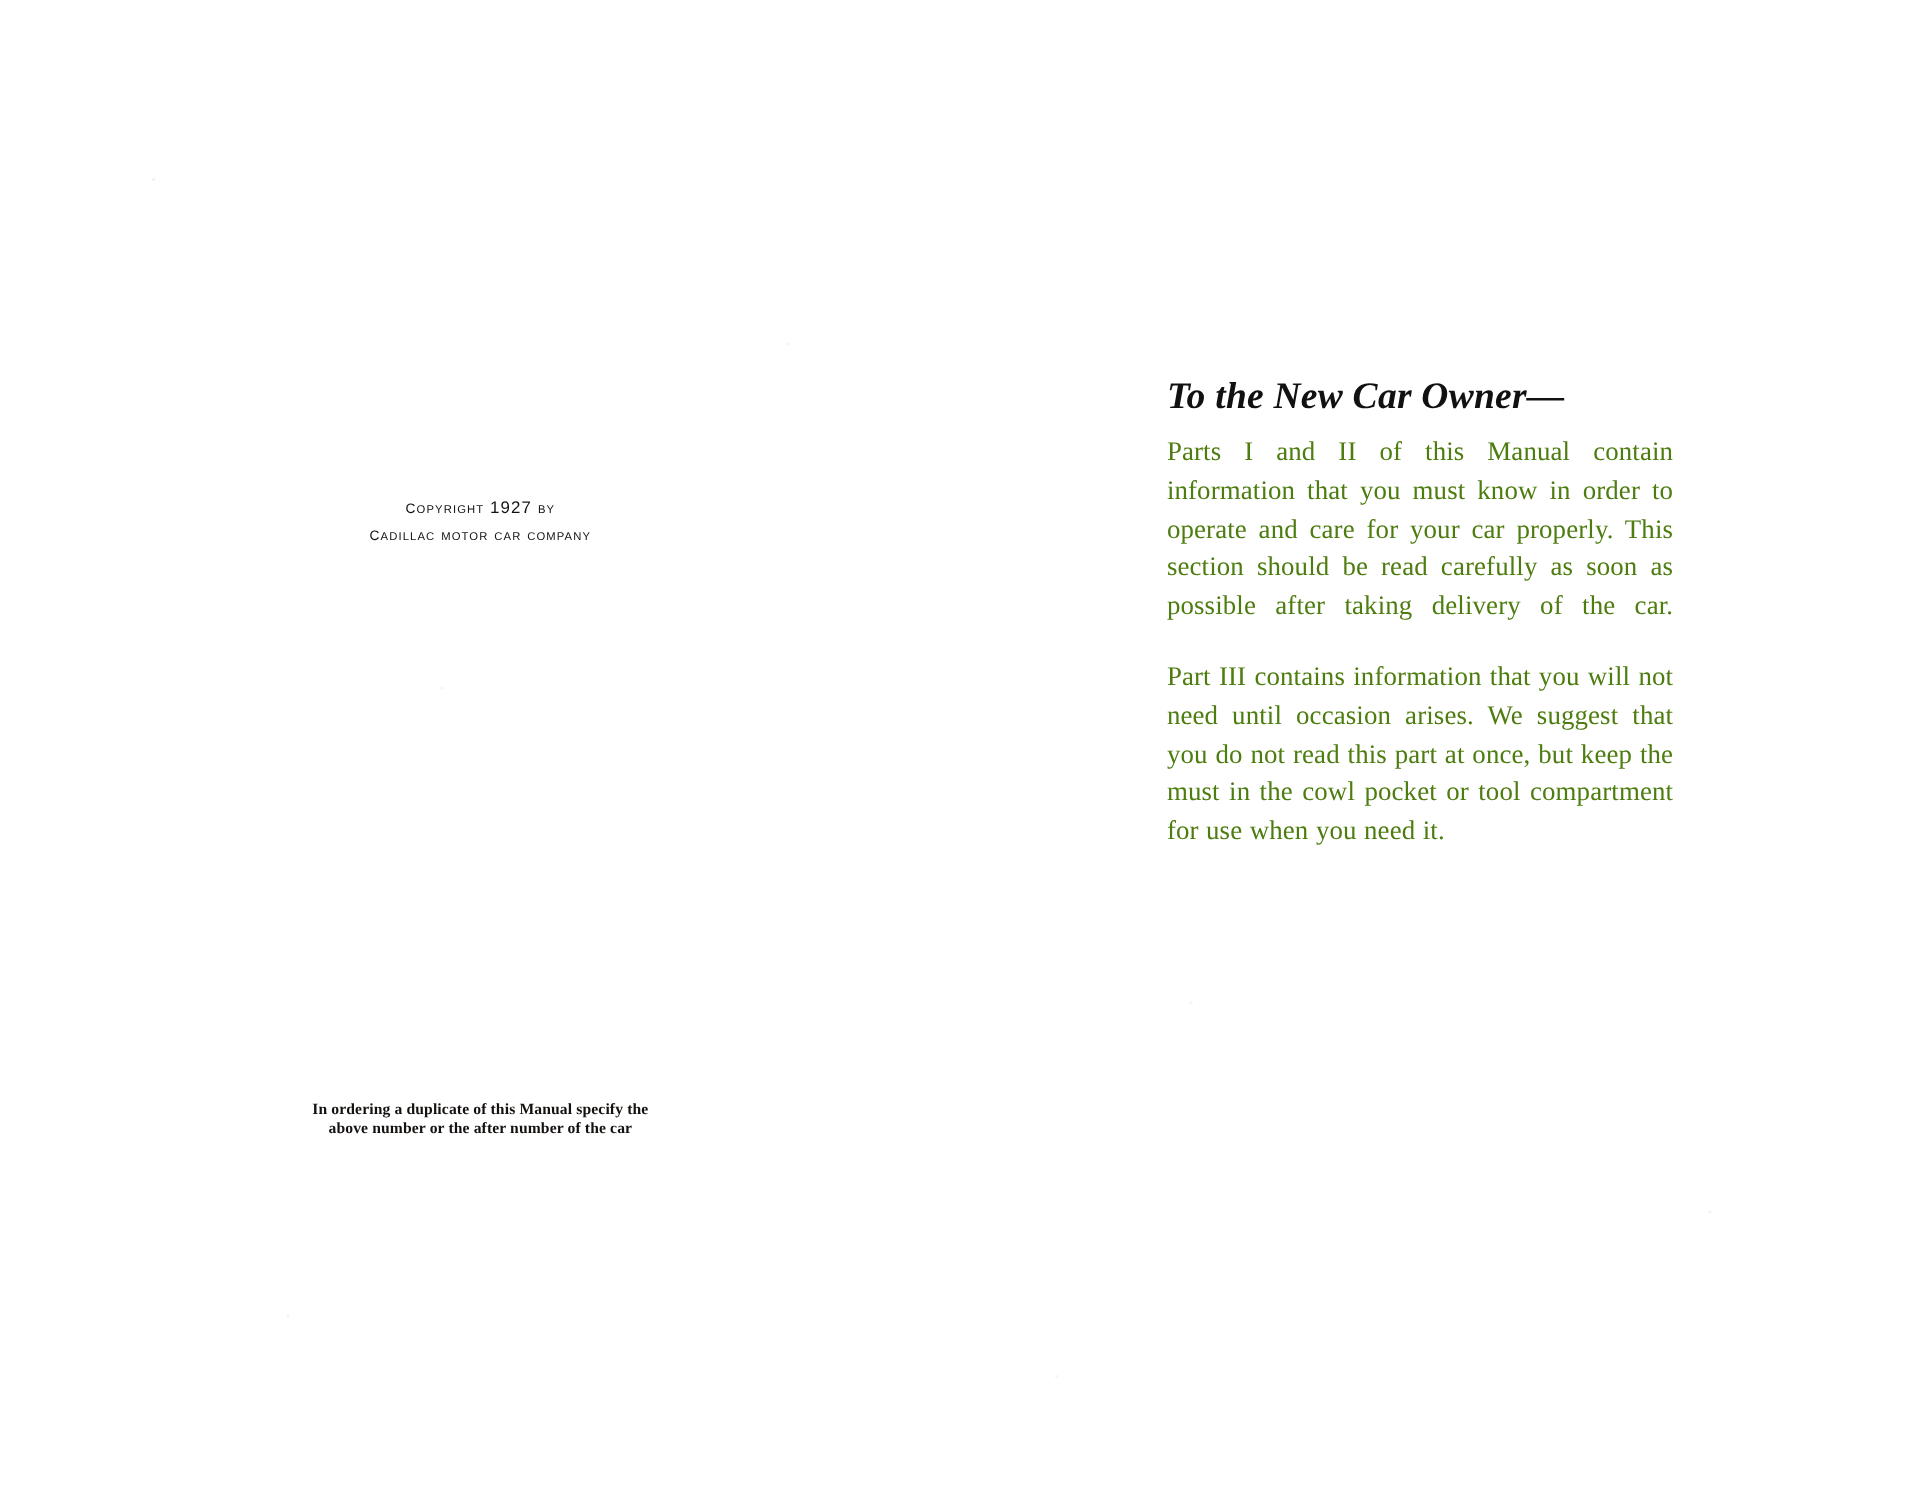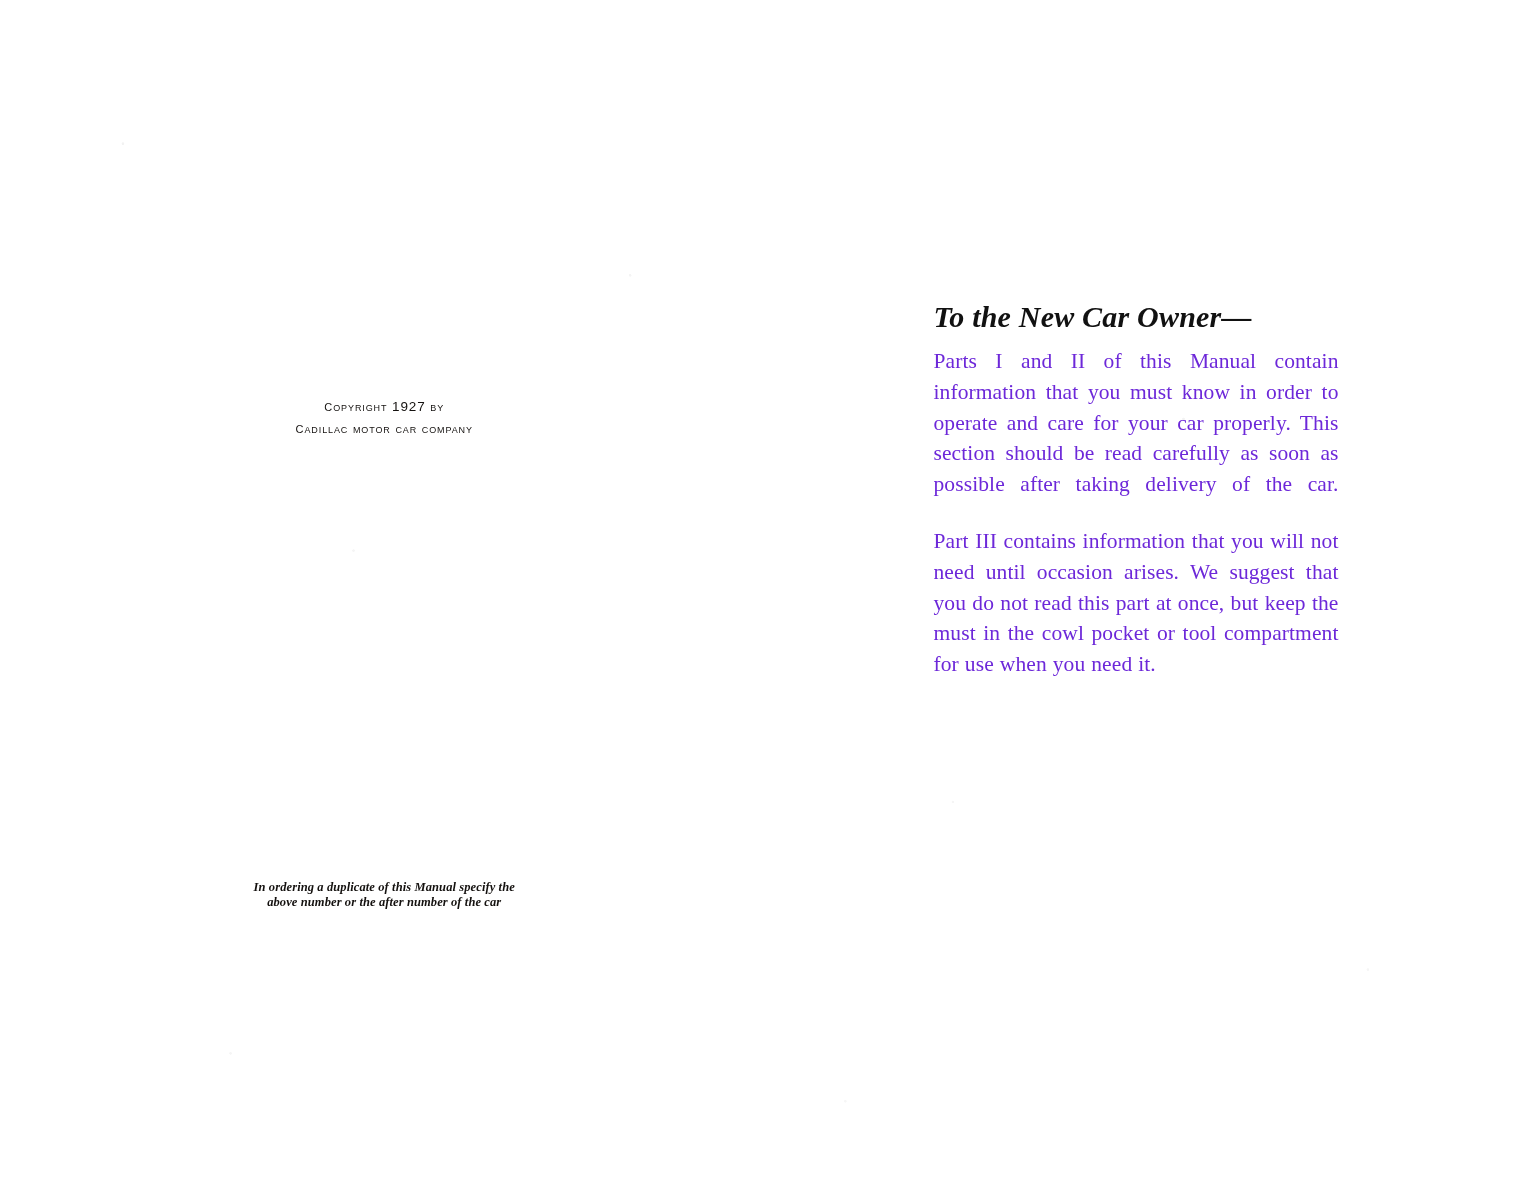--- a/index.html
+++ b/index.html
@@ -73,21 +73,20 @@
     text-align: center;
   }
   .edition-title {
     font-size: 17px;
     letter-spacing: 0.6px;
     color: #14110f;
     margin-bottom: 3px;
   }
   .edition-note {
     font-size: 12.5px;
-    font-style: italic;
     font-weight: 700;
     line-height: 1.22;
     color: #14110f;
     letter-spacing: 0.1px;
   }
 
   
   .text-column {
     position: absolute;
     left: 165px;
@@ -103,21 +102,21 @@
     color: #111111;
     margin: 0 0 12px 0;
     white-space: nowrap;
   }
   .body-para {
     font-size: 21.5px;
     line-height: 30.8px;
     text-align: justify;
     text-align-last: justify;
     margin: 0 0 26px 0;
-    color: #6d28d9;
+    color: #4d7c0f;
     letter-spacing: 0.1px;
     word-spacing: 0.5px;
   }
   .body-para:last-child { margin-bottom: 0; }
   .body-para.last-left { text-align-last: left; }
 </style>
 </head>
 <body>
 
 <div class="page-scan"></div>

